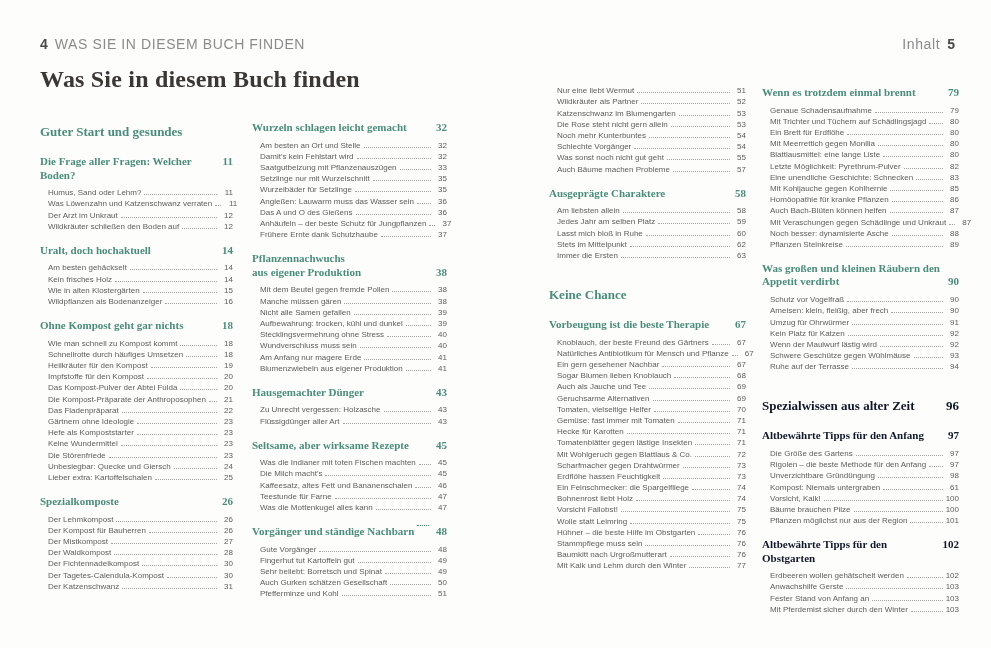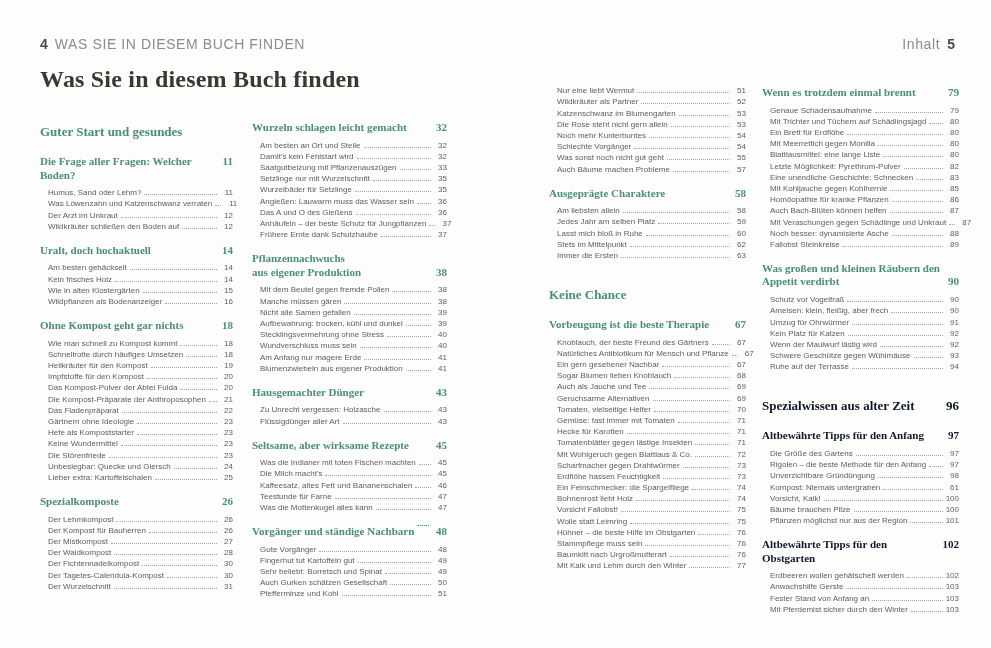--- a/index.html
+++ b/index.html
@@ -245,21 +245,21 @@
               <span class="e-label">Der Fichtennadelkompost</span>
               <span class="e-dots"></span>
               <span class="e-page">30</span>
             </div>
             <div class="entry">
               <span class="e-label">Der Tagetes-Calendula-Kompost</span>
               <span class="e-dots"></span>
               <span class="e-page">30</span>
             </div>
             <div class="entry">
-              <span class="e-label">Der Wurzelschnitt</span>
+              <span class="e-label">Der Katzenschwanz</span>
               <span class="e-dots"></span>
               <span class="e-page">31</span>
             </div>
           </div>
         </div>
       </div>
       <div class="toc-col col-2">
         <div class="toc-section section">
           <div class="heading accent-teal">
             <div class="h-row">
@@ -733,21 +733,21 @@
               <span class="e-label">Mit Veraschungen gegen Schädlinge und Unkraut</span>
               <span class="e-dots"></span>
               <span class="e-page">87</span>
             </div>
             <div class="entry">
               <span class="e-label">Noch besser: dynamisierte Asche</span>
               <span class="e-dots"></span>
               <span class="e-page">88</span>
             </div>
             <div class="entry">
-              <span class="e-label">Fallobst Steinkreise</span>
+              <span class="e-label">Pflanzen Steinkreise</span>
               <span class="e-dots"></span>
               <span class="e-page">89</span>
             </div>
           </div>
         </div>
         <div class="toc-section section">
           <div class="heading accent-teal">
             <div class="h-row">
               <span class="h-label">Was großen und kleinen Räubern den</span>
             </div>

